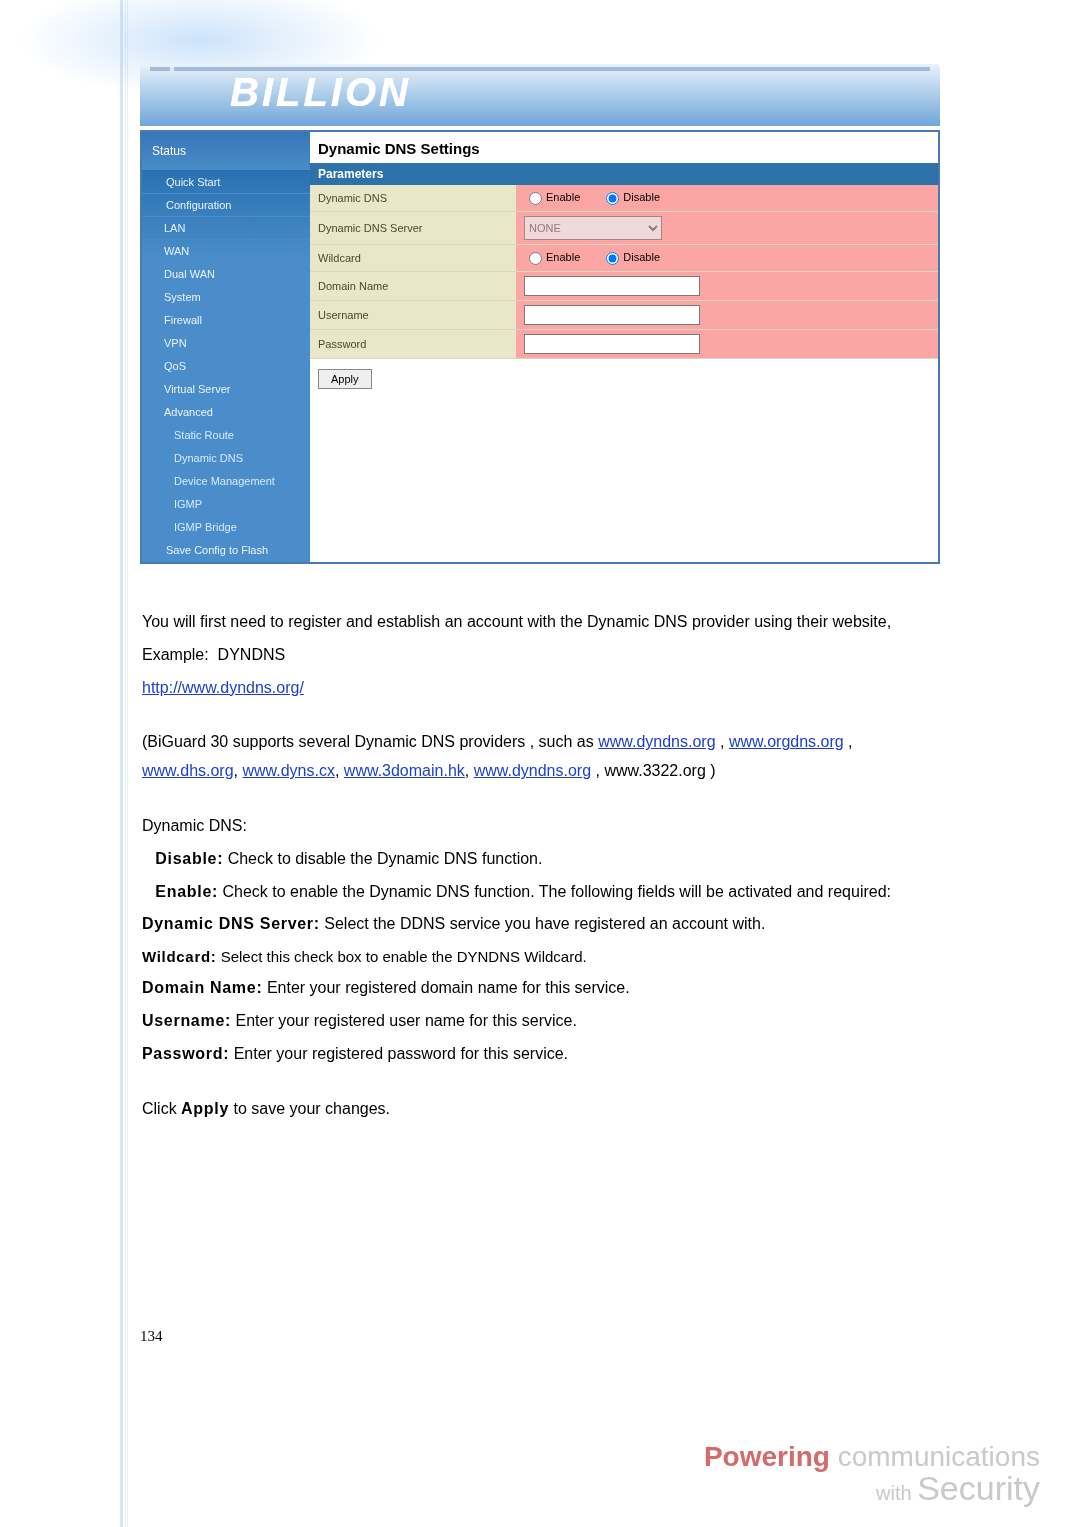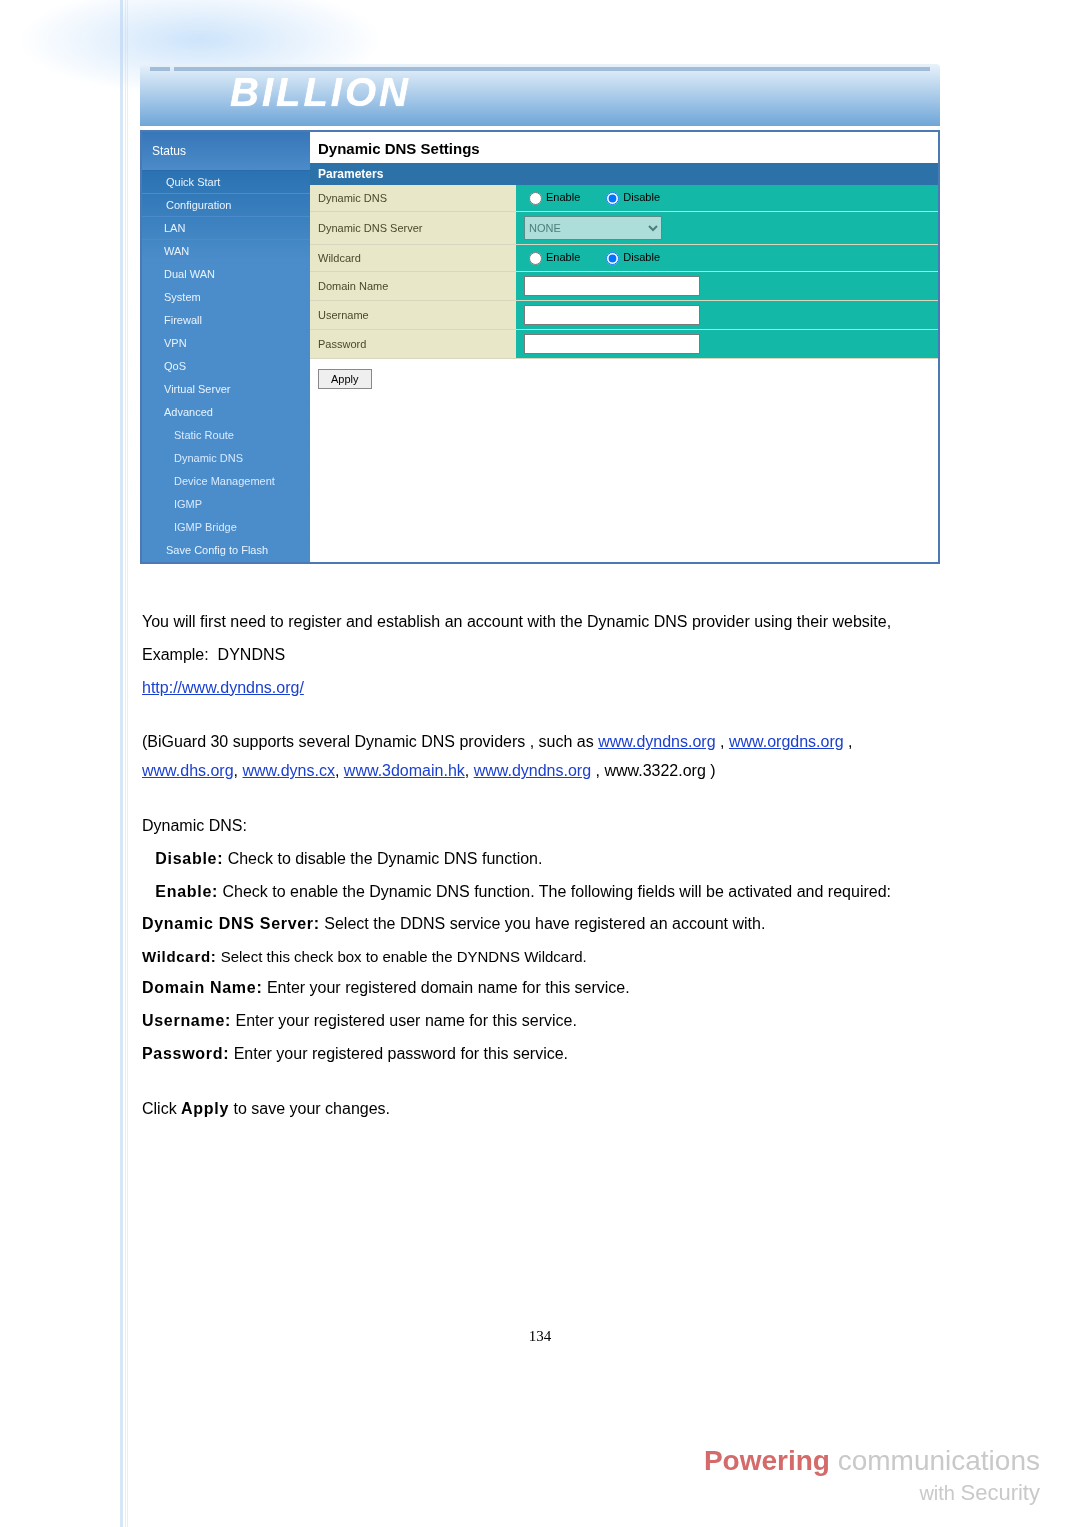--- a/index.html
+++ b/index.html
@@ -15,33 +15,33 @@
 .side .hdr{background:linear-gradient(#3777b8,#4c8bc9);border-bottom:1px solid #2a6aa8;padding:12px 10px}
 .side .item{border-bottom:1px solid #4c8bc9;padding:5px 8px 5px 24px;color:#e9f3fd;cursor:pointer;font-size:11px}
 .side .item.sub{padding-left:22px}
 .side .item.sub2{padding-left:32px;color:#d7eaff}
 .main{flex:1;padding:0}
 .main h3{margin:0;padding:8px 8px 6px 8px;font-size:15px;font-weight:bold;color:#000}
 .sect{background:#2c72a9;color:#fff;padding:4px 8px;font-weight:bold;font-size:12px}
 table.params{width:100%;border-collapse:collapse}
 table.params td{padding:4px 8px;font-size:11px;border-bottom:1px solid #d8d8c0}
 table.params td.lab{width:190px;background:#e8e7c8;color:#4a4a2a}
-table.params td.val{background:#14b8a6}
+table.params td.val{background:#fca5a5}
 .radio{display:inline-flex;align-items:center;margin-right:18px}
 .radio input{margin-right:4px}
 .txt{width:170px;height:16px;border:1px solid #7a7a7a;font-size:11px;padding:1px 2px}
 .sel{width:138px;height:24px;border:1px solid #7a7a7a;font-size:11px;background:#efefef;color:#666}
 .btnrow{padding:10px 8px}
 .applybtn{background:#efefef;border:1px solid #888;padding:3px 12px;font-size:11px;cursor:pointer}
 .body-text{margin-top:44px;font-size:16px;line-height:1.8;color:#000;font-family:Verdana,Arial,sans-serif}
 .body-text p{margin:0 0 4px 2px}
 .body-text .gap{height:22px}
 a.link{color:#1a3fcf;text-decoration:underline}
 .b{font-weight:bold;letter-spacing:.7px;font-family:Verdana,Arial,sans-serif}
-.pagenum{text-align:center;margin-top:200px;font-family:'Times New Roman',serif;font-size:15px}
+.pagenum{margin-top:200px;font-family:'Times New Roman',serif;font-size:15px}
 .footer-brand{position:absolute;right:40px;bottom:22px;text-align:right;line-height:1}
 .footer-brand .l1{font-size:28px;color:#c9c9c9}
 .footer-brand .l1 b{color:#d46a6a;font-weight:bold;font-size:28px}
 .footer-brand .l2{font-size:30px;color:#c9c9c9}
 .footer-brand .l2 span{font-size:20px;color:#c9c9c9}
 </style>
 </head>
 <body>
 <div class="page">
 <div class="bg-blob"></div>
@@ -155,16 +155,16 @@
     <p><span class="b">Password:</span><span> Enter your registered password for this service.</span></p>
     <div class="gap"></div>
     <p><span>Click </span><span class="b">Apply</span><span> to save your changes.</span></p>
 
     <div class="pagenum">134</div>
   </div>
 </div>
 
 <div class="footer-brand">
   <div class="l1"><b>Powering</b><span> communications</span></div>
-  <div class="l2"><span>with </span><span style="font-size:22px">Security</span></div>
+  <div class="l2"><span>with </span><span style="font-size:34px">Security</span></div>
 </div>
 
 </div>
 
 </body></html>

